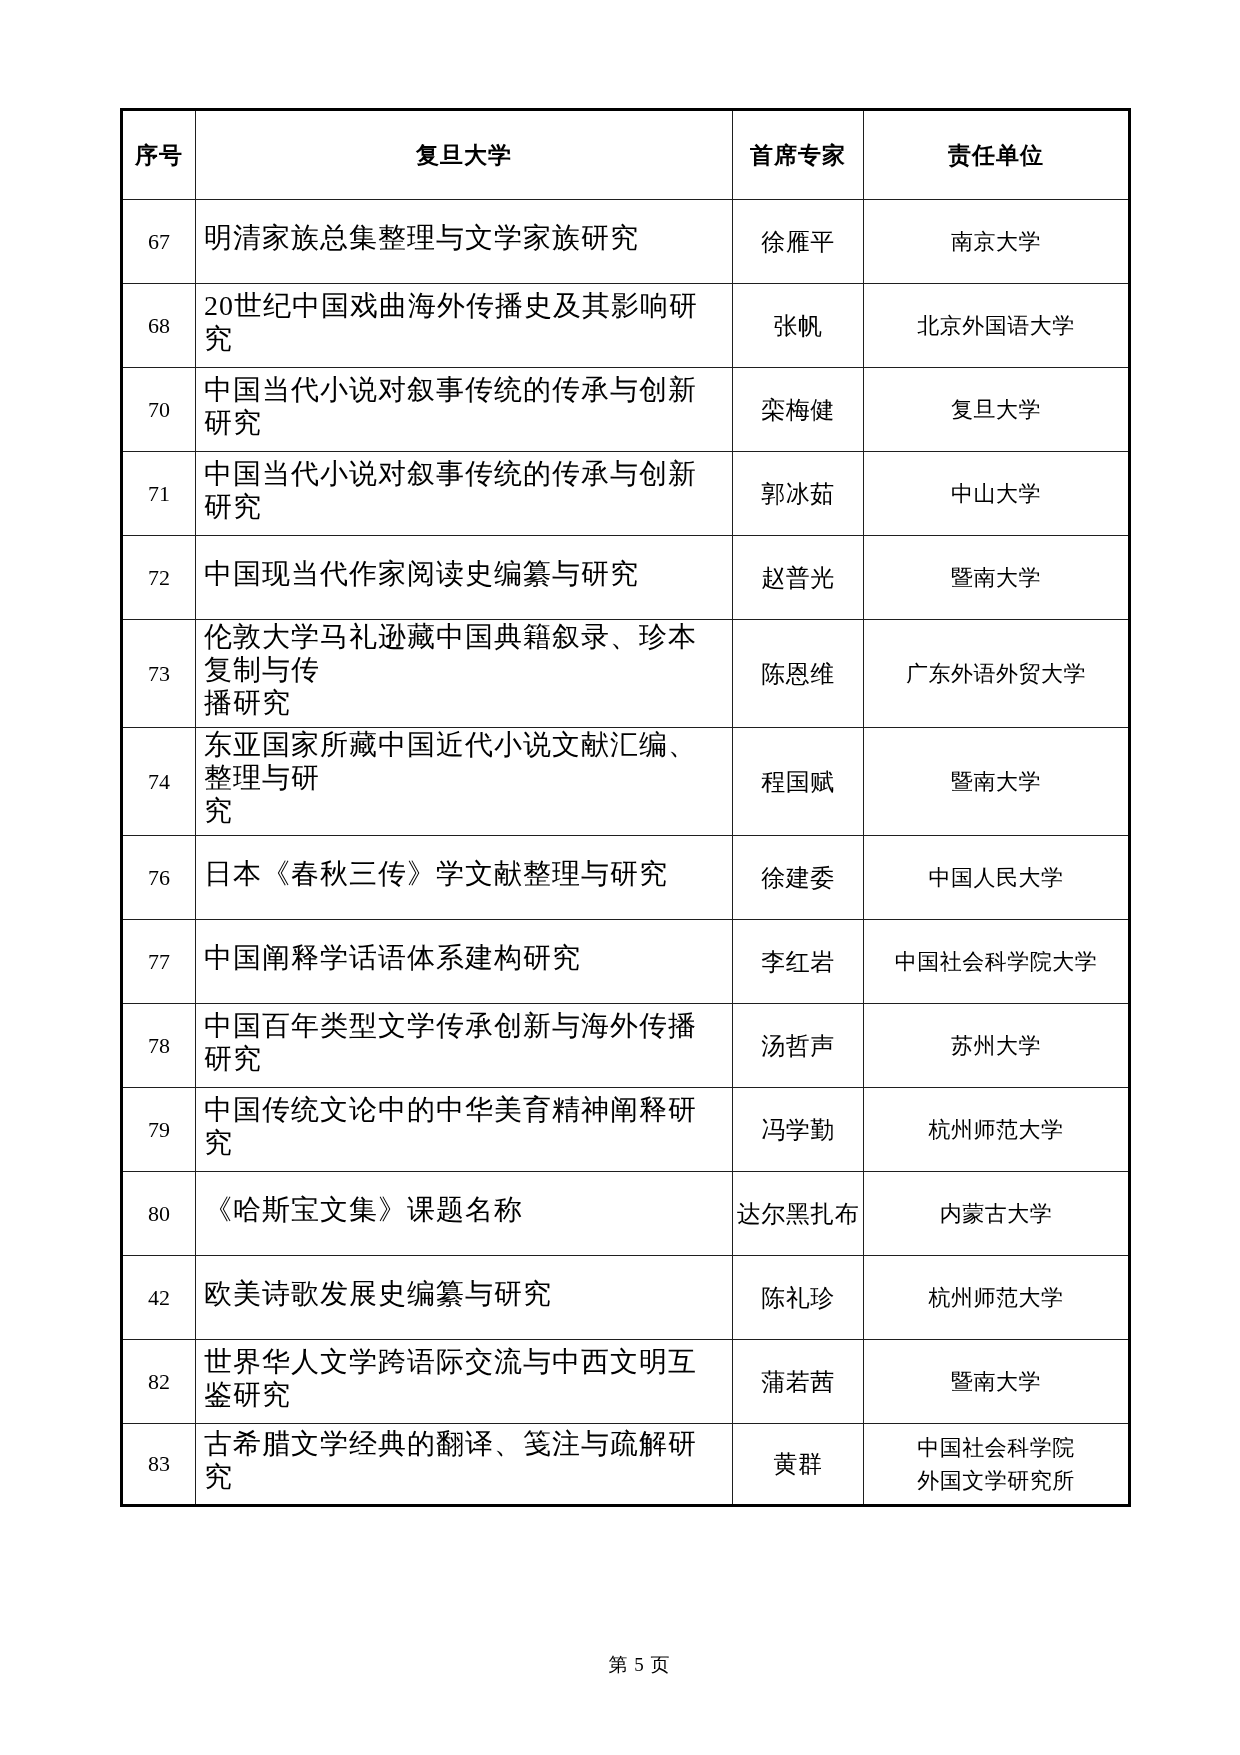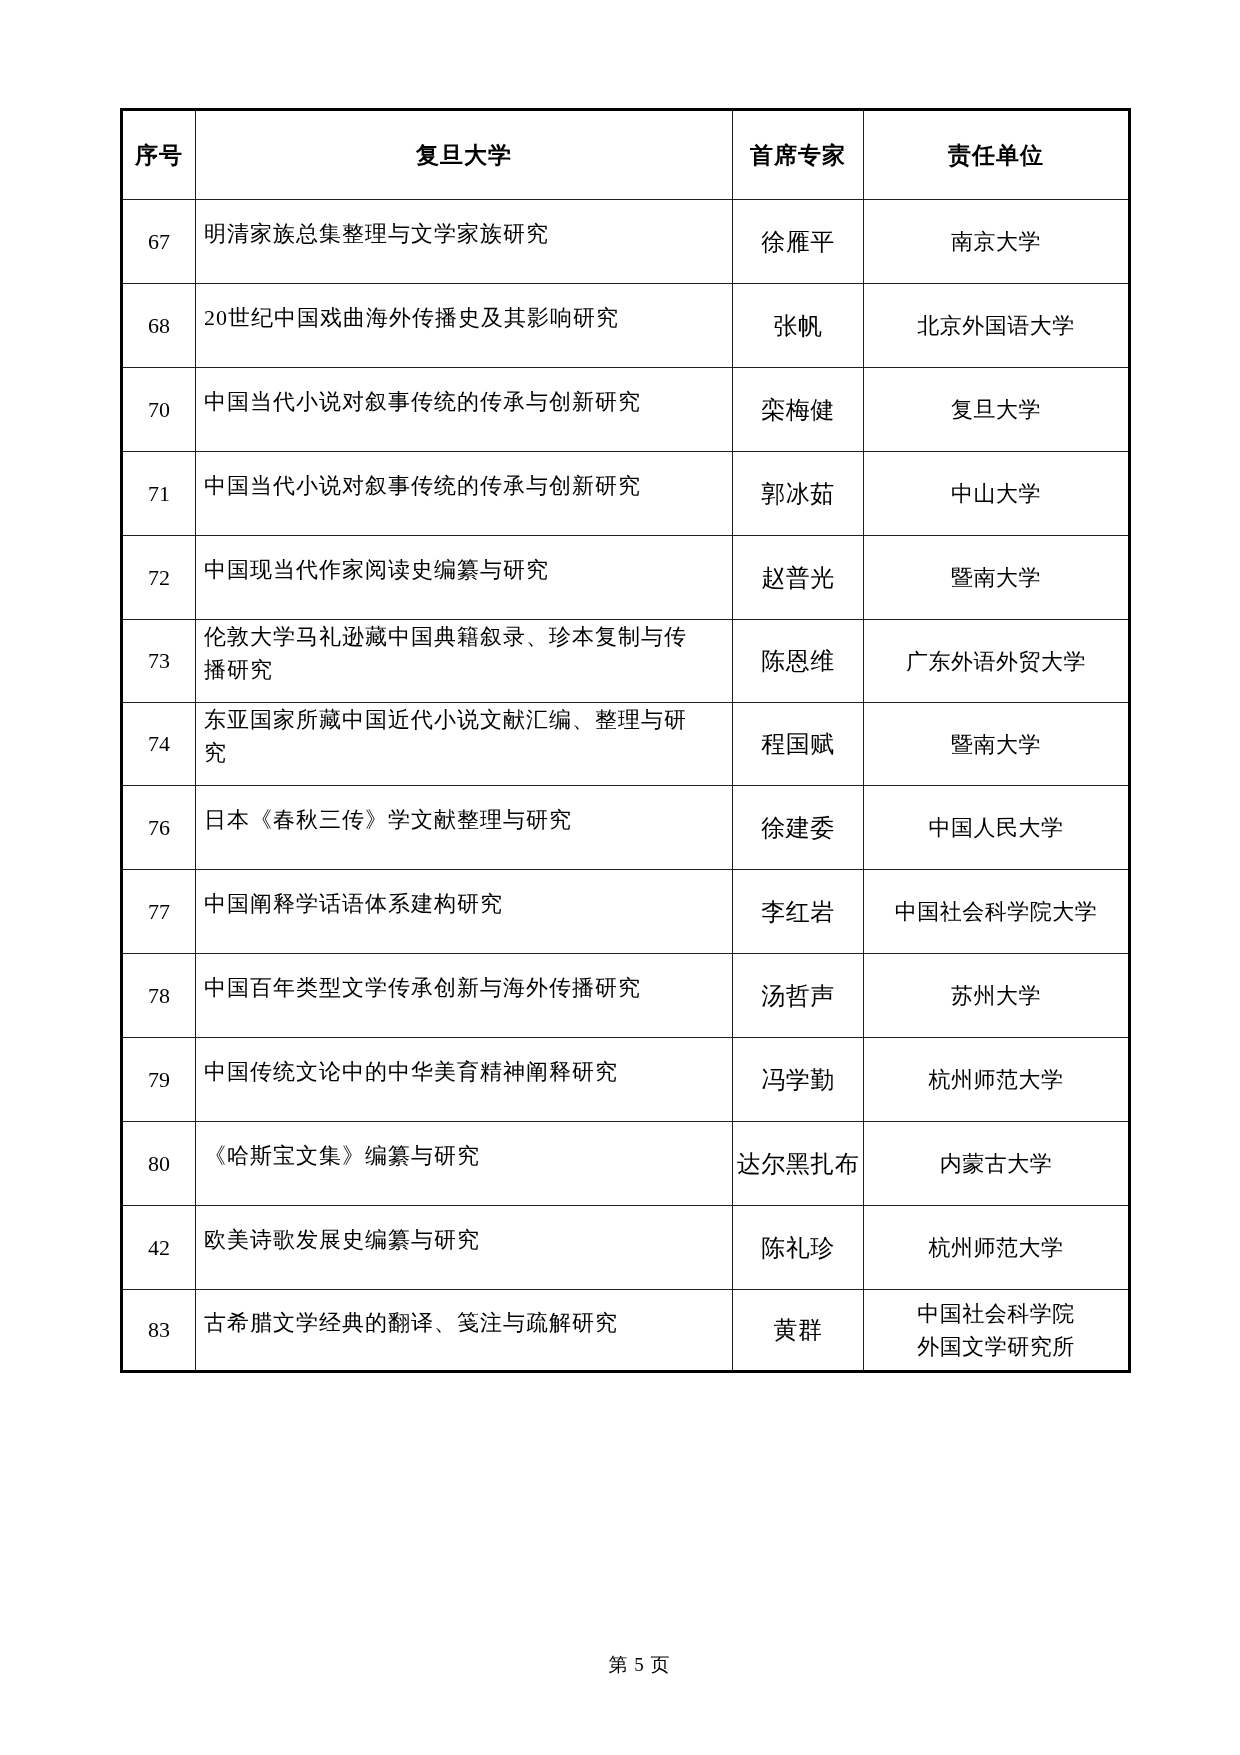--- a/index.html
+++ b/index.html
@@ -50,24 +50,24 @@
   table.projects tbody tr.tall {
     height: 82px;
   }
   td.no {
     text-align: center;
     font-size: 22px;
     padding: 0;
   }
   td.title {
     text-align: left;
-    font-size: 22px;
+    font-size: 28px;
     letter-spacing: 1px;
     line-height: 33px;
-    padding: 0 12px 16px 8px;
+    padding: 0 12px 8px 8px;
     white-space: pre-line;
   }
   td.expert {
     text-align: center;
     font-size: 24px;
     letter-spacing: 0.5px;
     padding: 0;
   }
   td.unit {
     text-align: center;
@@ -172,29 +172,35 @@
           <td class="unit">苏州大学</td>
         </tr>
         <tr>
           <td class="no">79</td>
           <td class="title">中国传统文论中的中华美育精神阐释研究</td>
           <td class="expert">冯学勤</td>
           <td class="unit">杭州师范大学</td>
         </tr>
         <tr>
           <td class="no">80</td>
-          <td class="title">《哈斯宝文集》编纂与研究</td>
+          <td class="title">《哈斯宝文集》课题名称</td>
           <td class="expert">达尔黑扎布</td>
           <td class="unit">内蒙古大学</td>
         </tr>
         <tr>
           <td class="no">42</td>
           <td class="title">欧美诗歌发展史编纂与研究</td>
           <td class="expert">陈礼珍</td>
           <td class="unit">杭州师范大学</td>
+        </tr>
+        <tr>
+          <td class="no">82</td>
+          <td class="title">世界华人文学跨语际交流与中西文明互鉴研究</td>
+          <td class="expert">蒲若茜</td>
+          <td class="unit">暨南大学</td>
         </tr>
         <tr class="tall">
           <td class="no">83</td>
           <td class="title">古希腊文学经典的翻译、笺注与疏解研究</td>
           <td class="expert">黄群</td>
           <td class="unit">中国社会科学院
 外国文学研究所</td>
         </tr>
       </tbody>
   </table>

